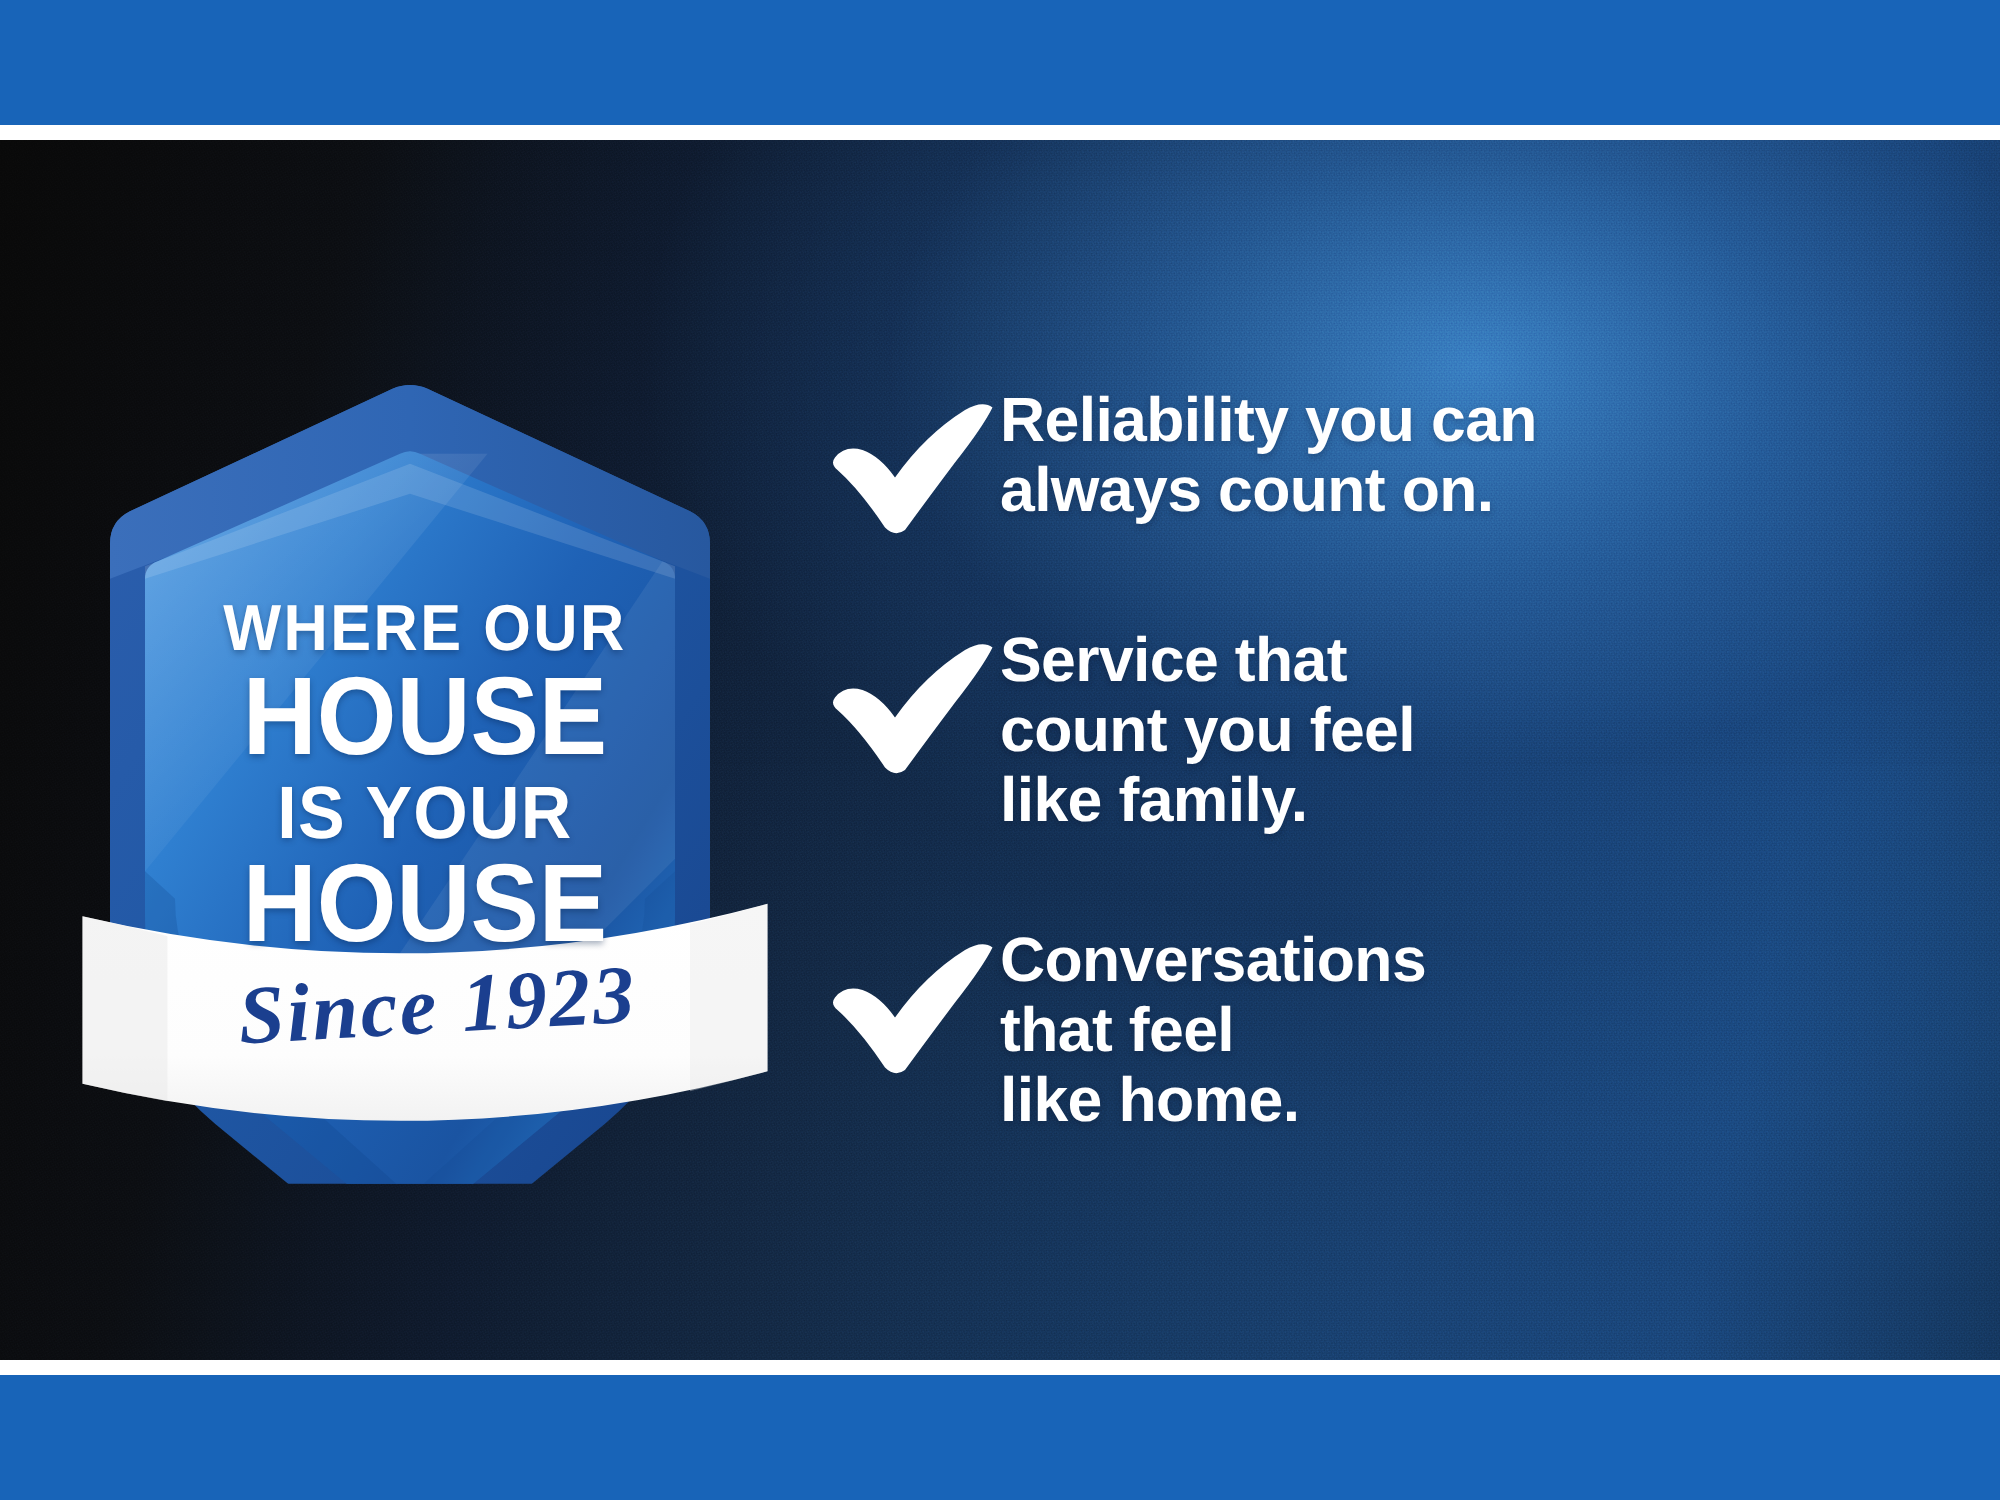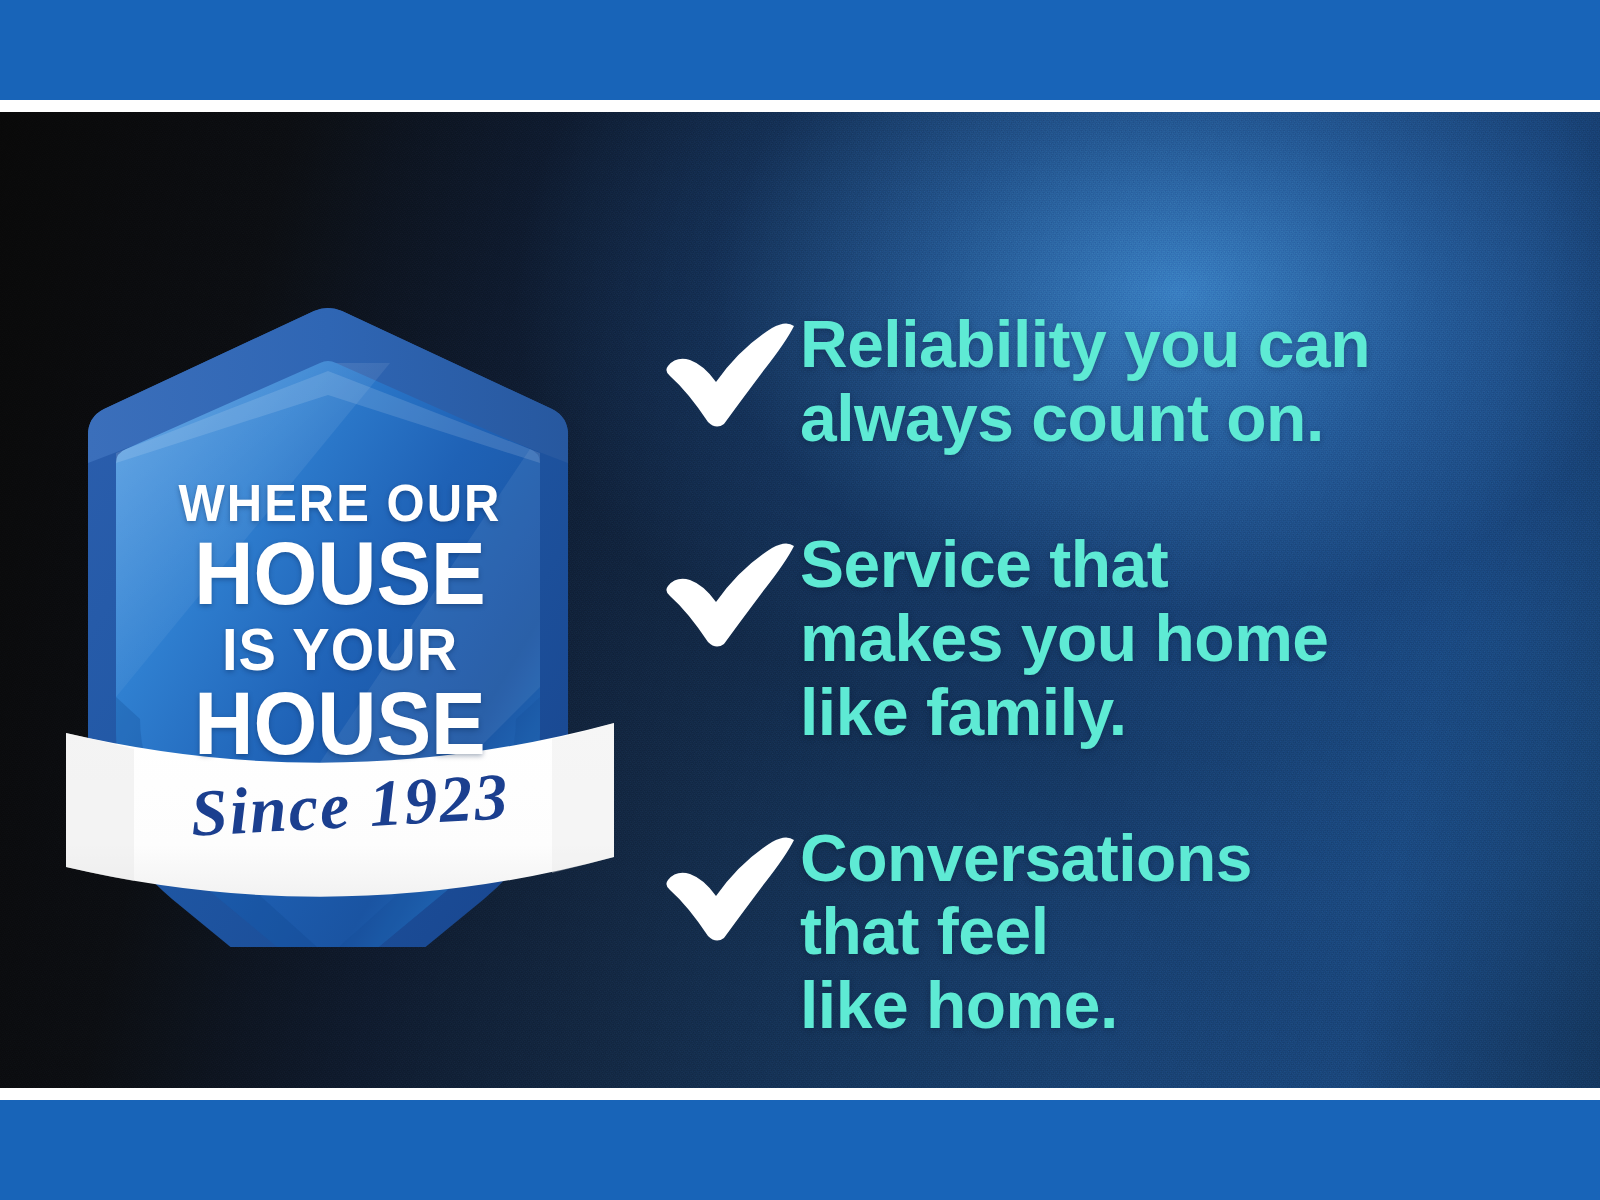--- a/index.html
+++ b/index.html
@@ -171,24 +171,24 @@
   .check-icon {
     flex: 0 0 auto;
     width: 140px;
     height: 108px;
     margin-top: 18px;
   }
   .check-icon svg { display: block; width: 140px; height: 108px; }
 
   .bullet-text {
     flex: 1 1 auto;
-    color: #5eead4;
+    color: #ffffff;
     font-family: "Liberation Sans", sans-serif;
     font-weight: bold;
-    font-size: 66px;
+    font-size: 50px;
     line-height: 1.12;
     letter-spacing: -0.5px;
     padding-top: 6px;
     white-space: pre-line;
     text-shadow: 0 2px 6px rgba(0,10,30,0.25);
   }
 </style>
 </head>
 <body>
 
@@ -275,21 +275,21 @@
 always count on.</span>
       </div>
 
       <div class="bullet">
         <span class="check-icon">
           <svg viewBox="0 0 140 108" xmlns="http://www.w3.org/2000/svg">
             <path d="M 8 46 Q 16 36 30 40 Q 44 45 56 62 Q 80 28 112 8 Q 126 0 134 6 Q 126 22 104 50 Q 80 82 64 104 Q 56 110 48 102 Q 28 72 10 56 Q 4 51 8 46 Z" fill="#ffffff"></path>
           </svg>
         </span>
         <span class="bullet-text">Service that
-makes you home
+count you feel
 like family.</span>
       </div>
 
       <div class="bullet">
         <span class="check-icon">
           <svg viewBox="0 0 140 108" xmlns="http://www.w3.org/2000/svg">
             <path d="M 8 46 Q 16 36 30 40 Q 44 45 56 62 Q 80 28 112 8 Q 126 0 134 6 Q 126 22 104 50 Q 80 82 64 104 Q 56 110 48 102 Q 28 72 10 56 Q 4 51 8 46 Z" fill="#ffffff"></path>
           </svg>
         </span>
         <span class="bullet-text">Conversations

